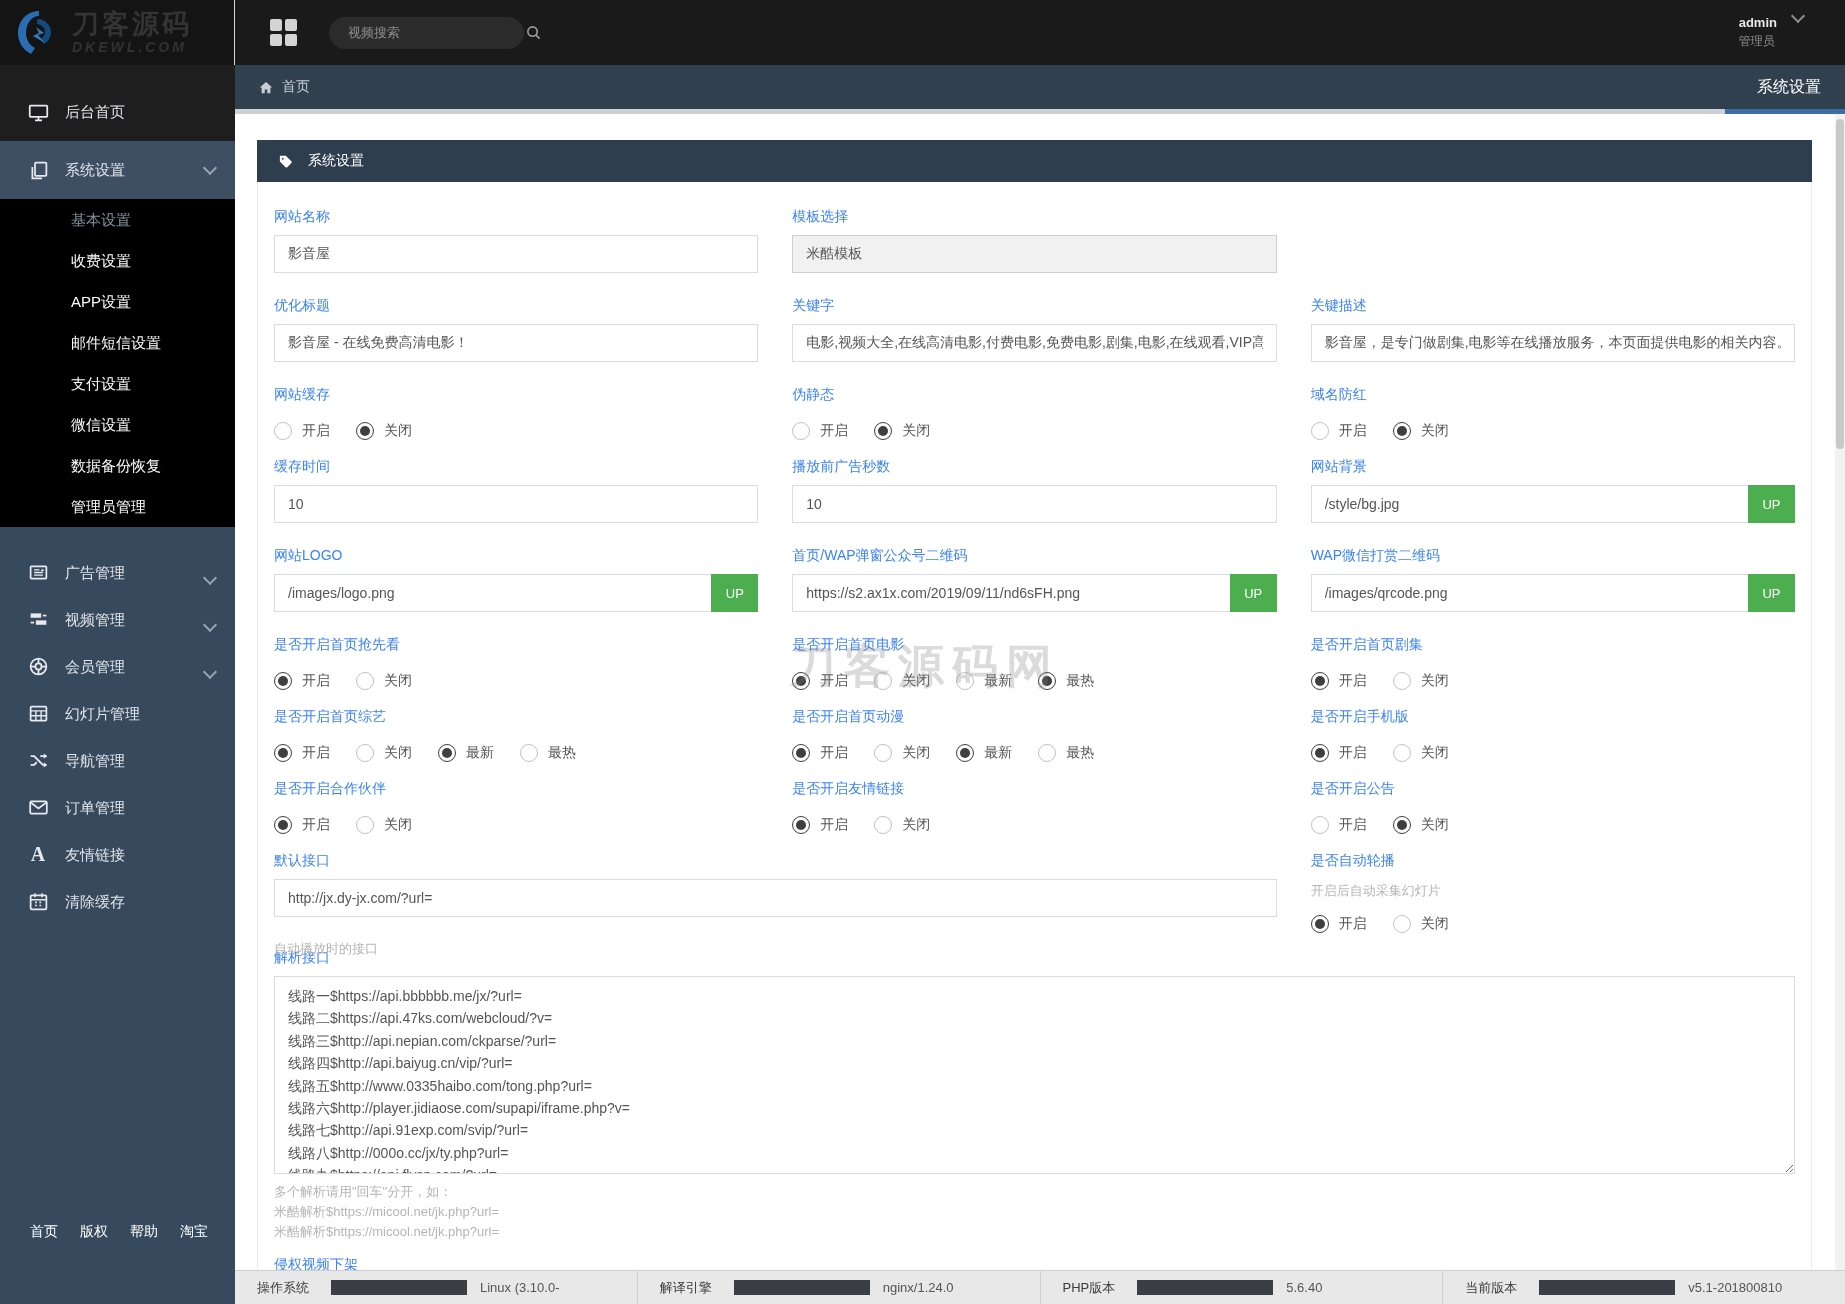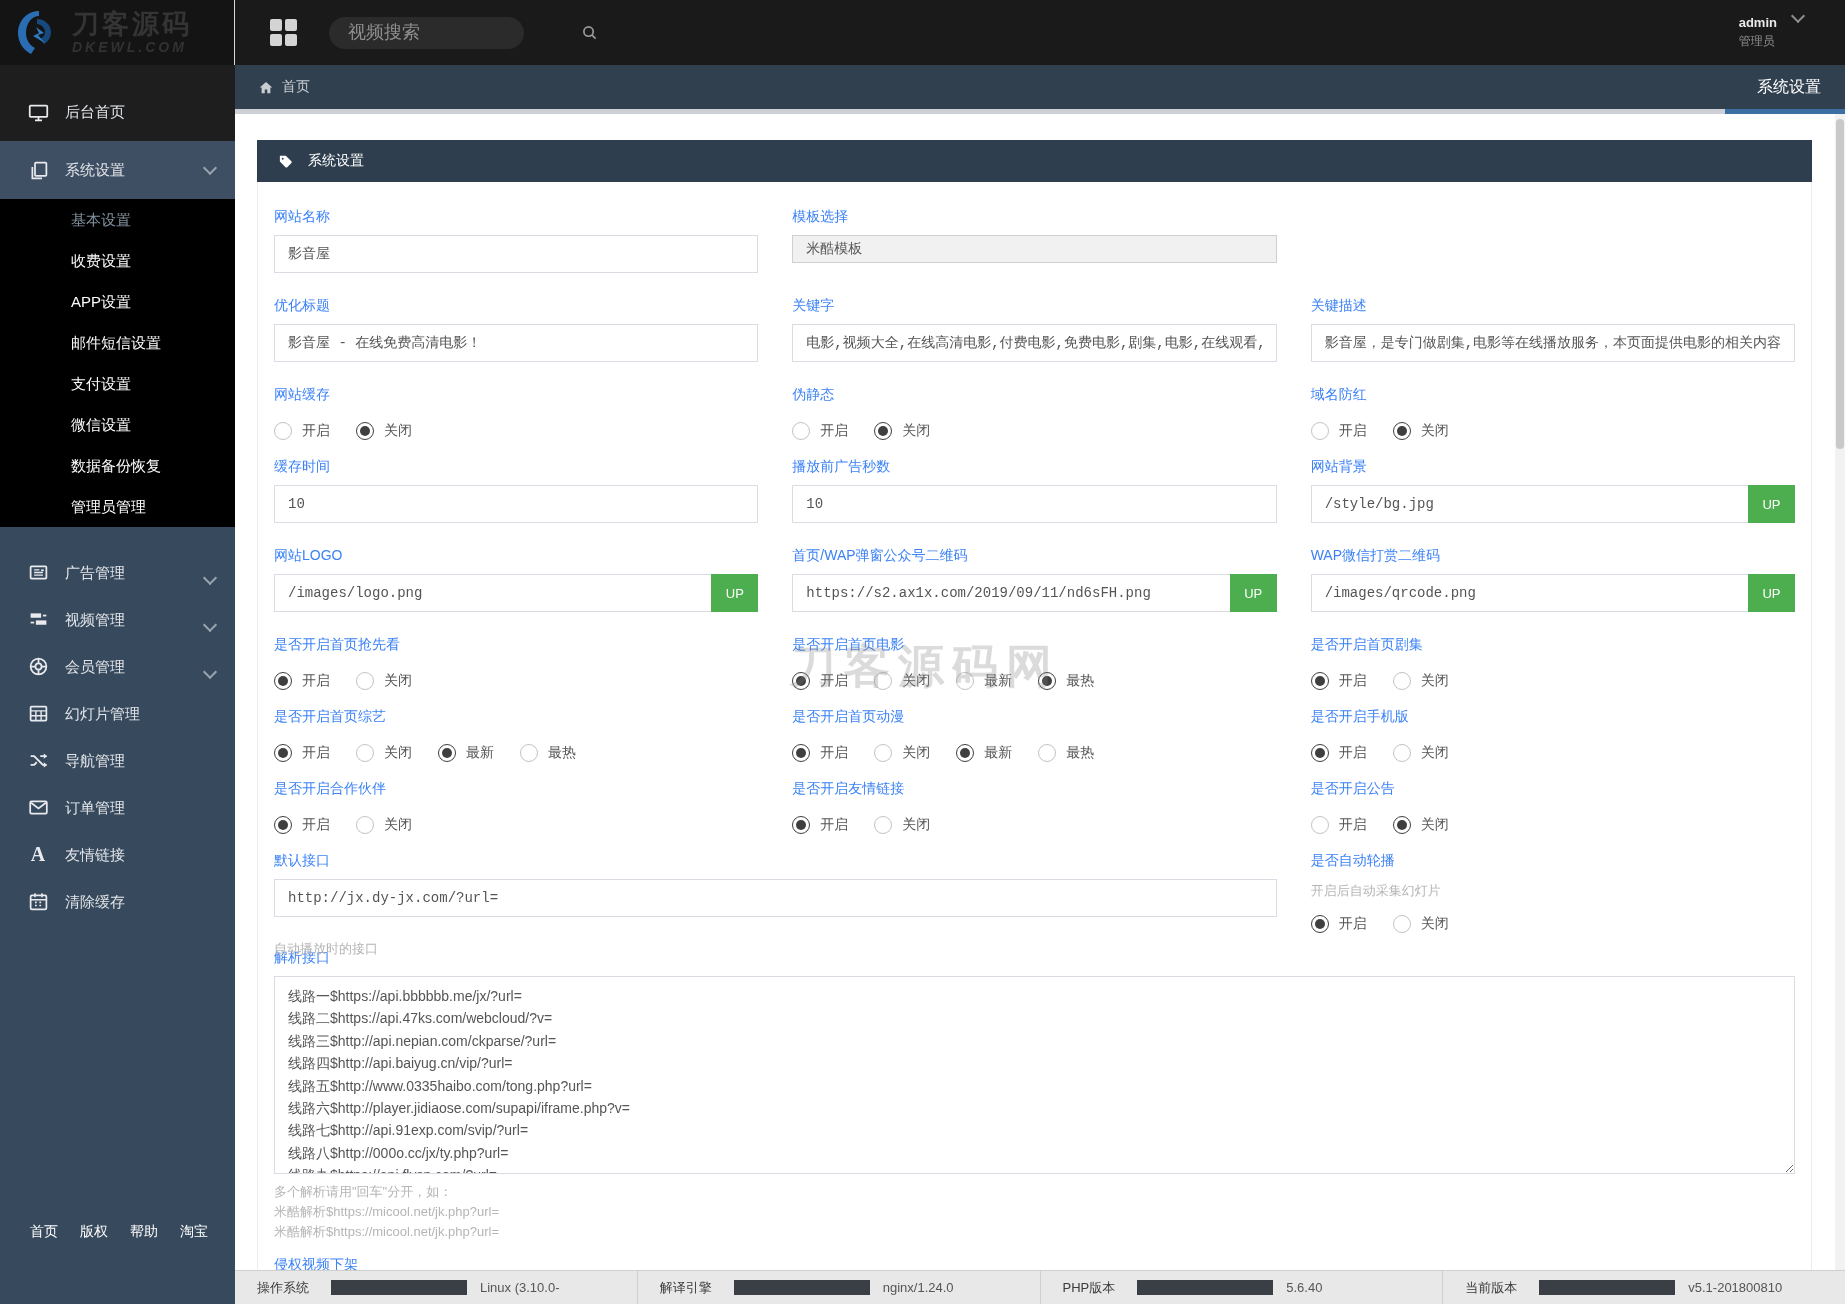--- a/index.html
+++ b/index.html
@@ -7,21 +7,21 @@
        font-family:"Liberation Sans","DejaVu Sans",sans-serif;}
   
   .topbar{position:absolute;top:0;left:0;right:0;height:65px;background:#1a1a1a;display:flex;align-items:center;z-index:30;}
   .logo{width:235px;height:65px;background:#141414;border-right:1px solid #d9d9d9;display:flex;align-items:center;gap:8px;padding-left:12px;box-sizing:border-box;overflow:hidden;}
   .logo-text{line-height:1;}
   .logo-title{font-size:27px;font-weight:bold;color:#343434;letter-spacing:3px;}
   .logo-sub{font-size:14px;font-weight:bold;font-style:italic;color:#323232;letter-spacing:3px;margin-top:2px;}
   .grid-icon{margin-left:35px;display:grid;grid-template-columns:12px 12px;grid-template-rows:12px 12px;gap:3px;cursor:pointer;}
   .grid-icon i{background:#d4d4d4;border-radius:2px;}
   .search-pill{margin-left:32px;width:195px;height:32px;border-radius:16px;background:#2b2b2b;display:flex;align-items:center;padding:0 12px 0 17px;box-sizing:border-box;}
-  .search-pill input{flex:1;background:transparent;border:none;outline:none;color:#c4b5fd;font-size:18px;font-family:inherit;}
+  .search-pill input{flex:1;background:transparent;border:none;outline:none;color:#c4b5fd;font-size:13px;font-family:inherit;}
   .search-pill input::placeholder{color:#8f8f8f;}
   .topbar-spacer{flex:1;}
   .user{display:flex;align-items:flex-start;gap:16px;margin-right:42px;cursor:pointer;}
   .user-texts{text-align:left;}
   .user-name{color:#e8e8e8;font-size:13px;font-weight:bold;}
   .user-role{color:#8f8f8f;font-size:12px;margin-top:3px;}
   .chev{display:inline-block;width:8px;height:8px;border-right:2px solid #8f8f8f;border-bottom:2px solid #8f8f8f;transform:rotate(45deg);margin-top:-4px;}
   
   .sidebar{position:absolute;top:65px;left:0;bottom:0;width:235px;background:#37495c;z-index:20;}
   .sb-dark{background:#1e1e1e;padding-top:18px;}
@@ -47,22 +47,22 @@
   .content{position:absolute;top:49px;left:0;right:0;bottom:33px;overflow:hidden;background:#fff;}
   .panel{margin:26px 33px 0 22px;}
   .panel-head{height:42px;background:#2e3e4e;color:#fff;display:flex;align-items:center;gap:15px;padding:0 21px;font-size:14px;}
   .panel-body{border:1px solid #ececec;border-top:none;padding:26px 16px 60px;position:relative;}
   
   .frow{display:grid;grid-template-columns:1fr 1fr 1fr;column-gap:34px;margin-bottom:24px;}
   .frow.radio-row{margin-bottom:18px;}
   .fitem{position:relative;}
   .fitem.span2{grid-column:1 / 3;}
   .flabel{display:block;font-size:14px;color:#3b82f6;margin-bottom:9px;}
-  .finput{width:100%;height:38px;border:1px solid #d9dde3;box-sizing:border-box;padding:0 13px;font-size:14px;color:#555;outline:none;background:#fff;font-family:Liberation Mono, monospace;}
-  .fselect{width:100%;height:28px;border:1px solid #cfcfcf;box-sizing:border-box;padding:0 13px;font-size:14px;color:#555;background:#f1f1f1;display:flex;align-items:center;cursor:pointer;}
+  .finput{width:100%;height:38px;border:1px solid #d9dde3;box-sizing:border-box;padding:0 13px;font-size:14px;color:#555;outline:none;background:#fff;font-family:Liberation Sans, sans-serif;}
+  .fselect{width:100%;height:38px;border:1px solid #cfcfcf;box-sizing:border-box;padding:0 13px;font-size:14px;color:#555;background:#f1f1f1;display:flex;align-items:center;cursor:pointer;}
   .fhelp{position:absolute;top:100%;left:0;margin-top:7px;font-size:13px;color:#b5b5b5;white-space:nowrap;}
   .igroup{display:flex;}
   .igroup .finput{flex:1;border-right:none;}
   .upbtn{width:47px;flex:0 0 47px;background:#4cae4f;color:#fff;font-size:13px;border:none;display:flex;align-items:center;justify-content:center;cursor:pointer;font-family:inherit;}
   .radios{display:flex;align-items:center;gap:26px;margin-top:18px;}
   .ropt{display:flex;align-items:center;gap:10px;font-size:14px;color:#555;cursor:pointer;}
   .rd{width:18px;height:18px;border:1px solid #c3c3c3;border-radius:50%;background:#fff;box-sizing:border-box;position:relative;flex:0 0 18px;}
   .rd.checked{border-color:#3f3f3f;}
   .rd.checked::after{content:"";position:absolute;left:3px;top:3px;right:3px;bottom:3px;background:#3f3f3f;border-radius:50%;}
   .ftext{display:block;width:100%;box-sizing:border-box;height:198px;border:1px solid #d9dde3;padding:8px 13px;font-size:14px;line-height:1.6;color:#555;outline:none;resize:vertical;font-family:inherit;}

